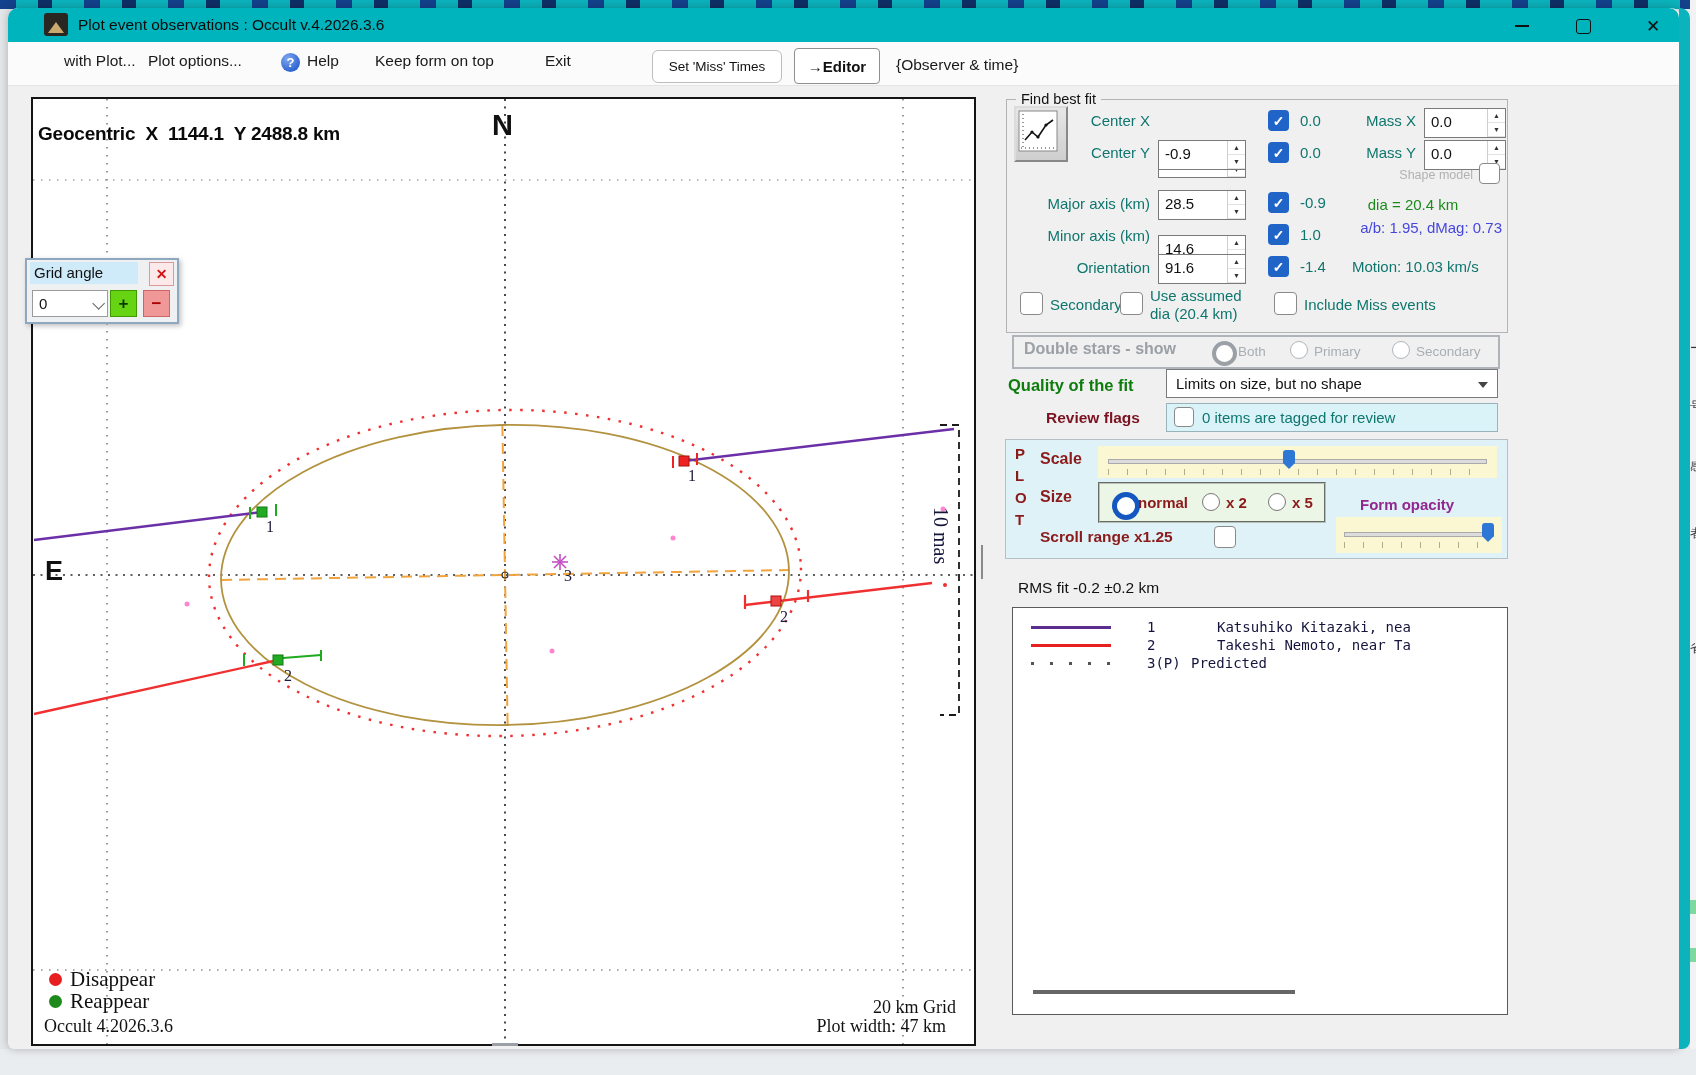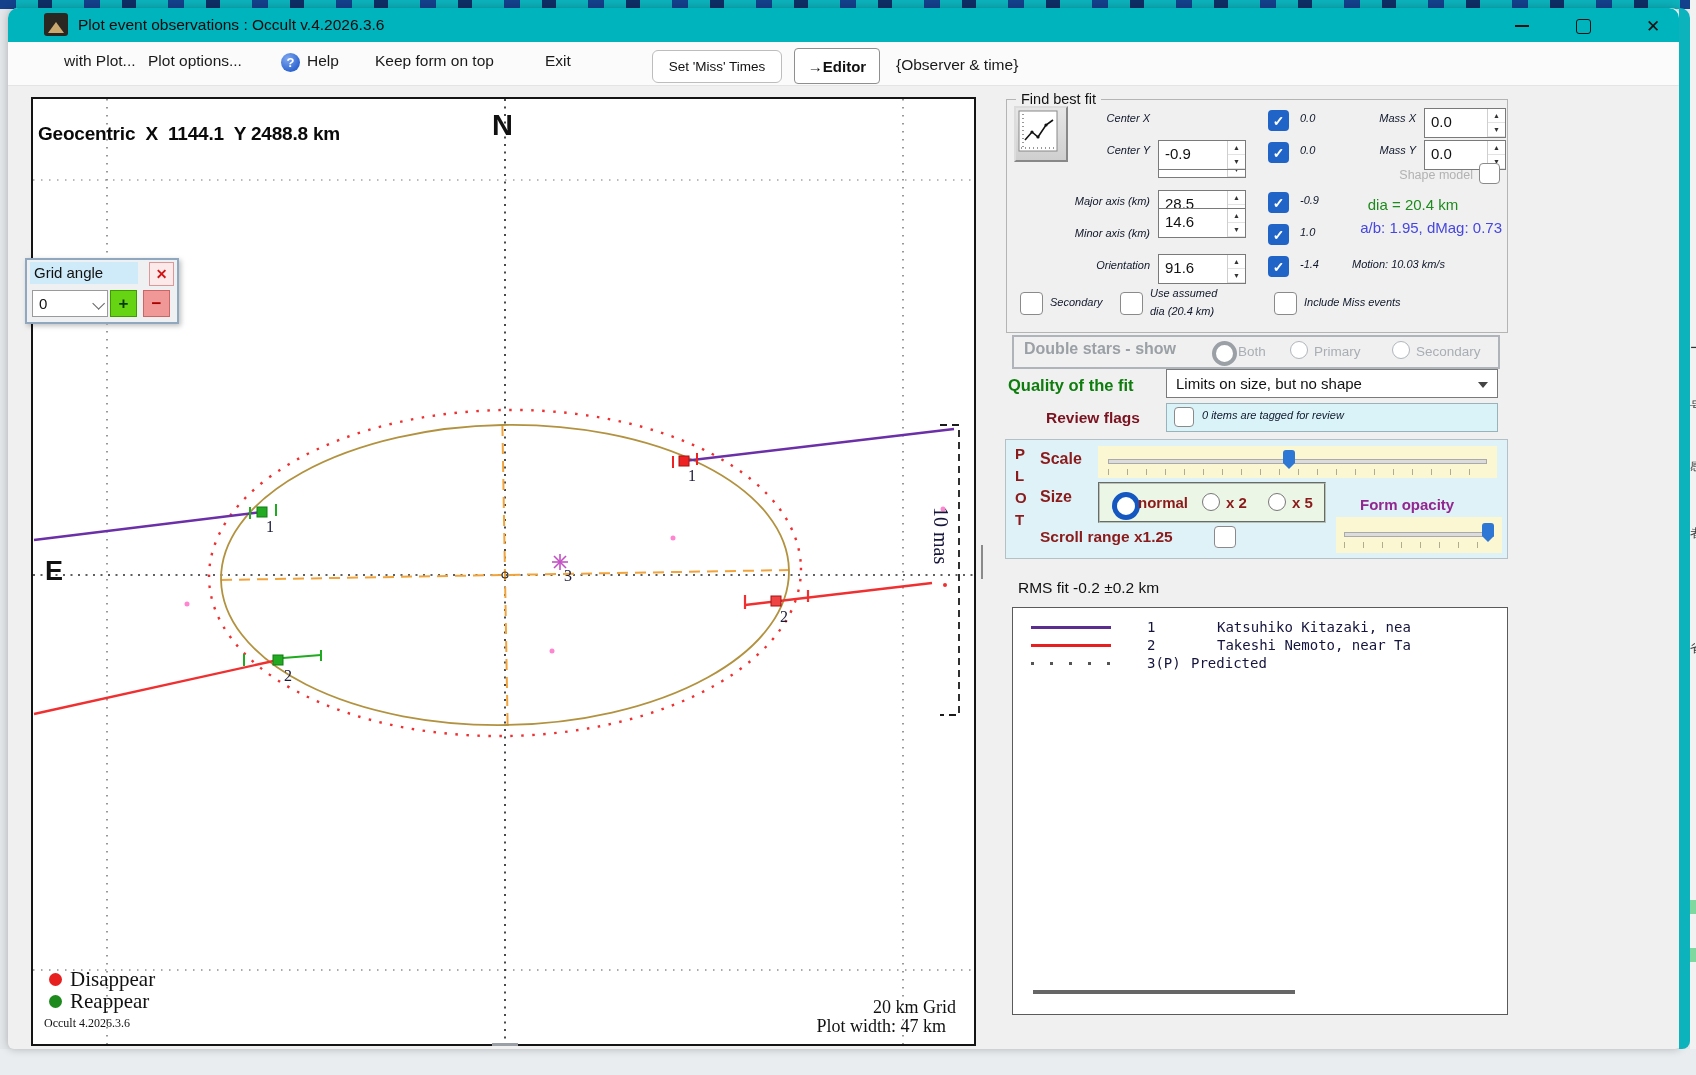--- a/index.html
+++ b/index.html
@@ -50,21 +50,21 @@
         font-weight:bold;font-size:14px;display:flex;align-items:center;justify-content:center;}
   .ga-combo{left:5px;top:30px;width:68px;height:25px;background:#fff;border:1px solid #9a9a9a;font-size:15px;
             padding-left:6px;line-height:25px;}
   .ga-caret{position:absolute;right:6px;top:10px;width:8px;height:8px;border-right:1.6px solid #666;
             border-bottom:1.6px solid #666;transform:rotate(45deg) translateY(-3px);}
   .ga-plus{left:83px;top:30px;width:25px;height:25px;background:#66d413;border:1px solid #3f9a00;color:#0a3a00;
            font-weight:bold;font-size:17px;display:flex;align-items:center;justify-content:center;}
   .ga-minus{left:116px;top:30px;width:25px;height:25px;background:#f09898;border:1px solid #c66;color:#a00;
            font-weight:bold;font-size:17px;display:flex;align-items:center;justify-content:center;}
   
-  .lbl{font-size:11px;color:#0f172a;white-space:nowrap;font-style:italic;}
+  .lbl{font-size:15px;color:#0f766e;white-space:nowrap;}
   .rt{text-align:right;}
   .groupbox{border:1px solid #b4b4b4;}
   .grouplab{background:#f0f0f0;padding:0 5px;font-size:14.5px;}
   .spinbox{height:28px;background:#fff;border:1px solid #7a7a7a;display:flex;}
   .spintext{flex:1;font-size:15px;padding:4px 0 0 6px;}
   .spinner{width:17px;border-left:1px solid #cfcfcf;display:flex;flex-direction:column;}
   .spinner span{flex:1;font-size:7px;color:#333;display:flex;align-items:center;justify-content:center;
                 border-bottom:1px solid #e2e2e2;}
   .cbx{width:21px;height:21px;border-radius:4px;background:#2064c8;color:#fff;display:flex;align-items:center;
        justify-content:center;font-size:14px;font-weight:bold;}
@@ -198,21 +198,21 @@
     <div class="abs chordlab" style="left:655px;top:368px;">1</div>
     <div class="abs chordlab" style="left:251px;top:568px;">2</div>
     <div class="abs chordlab" style="left:747px;top:509px;">2</div>
     <div class="abs chordlab" style="left:531px;top:468px;">3</div>
     <div class="abs masbracket" style="left:896px;top:408px;height:140px;">10 mas</div>
 
     <div class="abs dot" style="left:16px;top:874px;width:13px;height:13px;background:#e81f1f;"></div>
     <div class="abs serif" style="left:37px;top:868px;font-size:21px;">Disappear</div>
     <div class="abs dot" style="left:16px;top:896px;width:13px;height:13px;background:#1e8a1e;"></div>
     <div class="abs serif" style="left:37px;top:890px;font-size:21px;">Reappear</div>
-    <div class="abs serif" style="left:11px;top:917px;font-size:12px;">Occult 4.2026.3.6</div>
+    <div class="abs serif" style="left:11px;top:917px;font-size:18px;">Occult 4.2026.3.6</div>
 
     <div class="abs serif rt" style="right:18px;top:898px;width:200px;font-size:18px;">20 km Grid</div>
     <div class="abs serif rt" style="right:28px;top:917px;width:200px;font-size:18px;">Plot width: 47 km</div>
   </div>
 
   <div class="abs" style="left:492px;top:1043px;width:26px;height:3px;background:#9aa0a6;"></div>
 
   <div class="abs" style="left:981px;top:545px;width:2px;height:34px;background:#8a8a8a;"></div>
 
   <div class="abs gridangle">
@@ -289,21 +289,21 @@
     <div class="spinner">
         <span>▲</span>
         <span>▼</span>
       </div>
   </div>
   <div class="abs cbx" style="left:1268px;top:192px;"></div>
   <div class="abs lbl" style="left:1300px;top:194px;">-0.9</div>
   <div class="abs" style="left:1330px;top:196px;width:166px;text-align:center;font-size:15px;color:#1d8a1d;">dia = 20.4 km</div>
 
   <div class="abs lbl rt" style="left:1020px;top:227px;width:130px;">Minor axis (km)</div>
-  <div class="abs spinbox" style="left:1158px;top:208px;width:86px;gap:32px;">
+  <div class="abs spinbox" style="left:1158px;top:235px;width:86px;gap:32px;">
     <div class="spintext">14.6</div>
     <div class="spinner">
         <span>▲</span>
         <span>▼</span>
       </div>
   </div>
   <div class="abs cbx" style="left:1268px;top:224px;"></div>
   <div class="abs lbl" style="left:1300px;top:226px;">1.0</div>
   <div class="abs rt" style="left:1330px;top:219px;width:172px;font-size:15px;color:#4646e0;">a/b: 1.95, dMag: 0.73</div>
 

